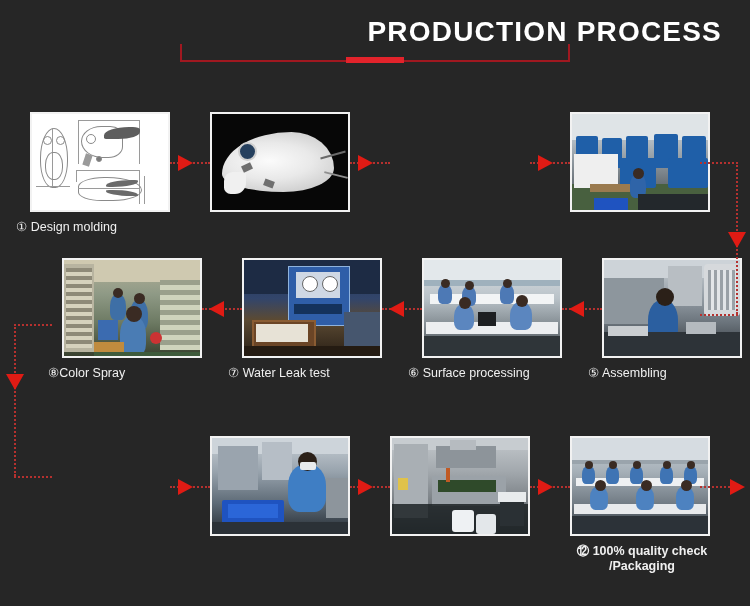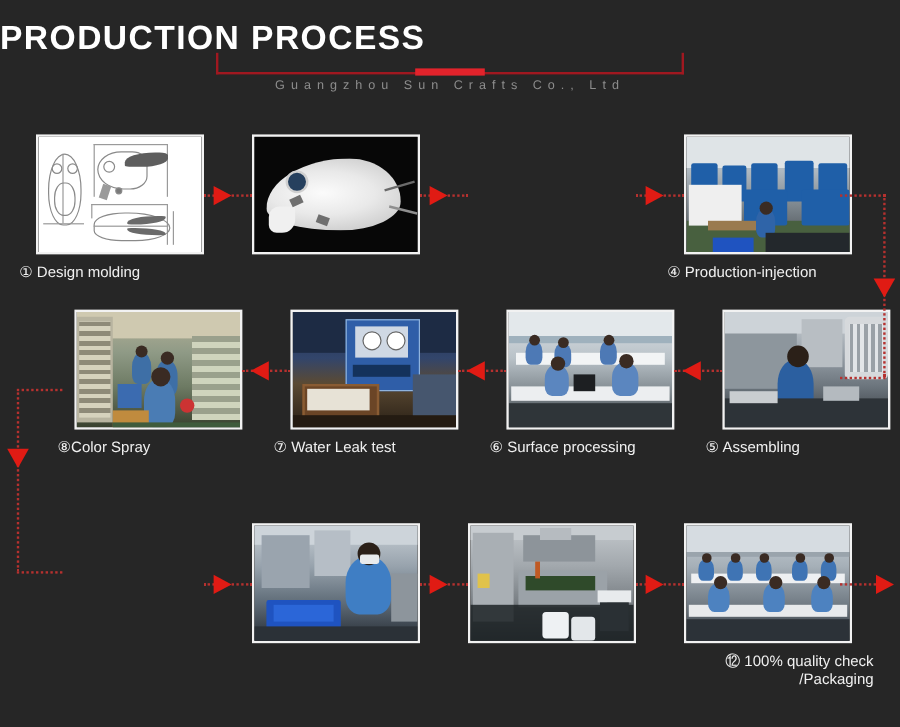--- a/index.html
+++ b/index.html
@@ -8,21 +8,21 @@
     background:#262626;
     font-family:"Liberation Sans",sans-serif;
     overflow:hidden;
     position:relative;
   }
   .page{position:relative;width:750px;height:606px;}
 
   
   .header{position:absolute;left:0;top:0;width:750px;height:98px;}
   .title{
-    position:absolute;left:0;top:16px;width:722px;text-align:left;
+    position:absolute;left:0;top:16px;width:722px;text-align:right;
     color:#ffffff;font-size:28px;font-weight:bold;letter-spacing:1.2px;
     font-family:"Liberation Sans",sans-serif;
   }
   .subtitle{
     position:absolute;left:0;top:65px;width:750px;text-align:center;
     color:#8d8d8d;font-size:10.5px;letter-spacing:5px;
     font-family:"Liberation Sans",sans-serif;
   }
   .brk{position:absolute;background:#a01820;}
   .brk-l-v{left:180px;top:44px;width:2px;height:18px;}
@@ -46,21 +46,21 @@
   .photo{
     position:absolute;left:20px;top:8px;width:140px;height:100px;
     background:#111;border:2px solid #f2f2f2;box-sizing:border-box;
     overflow:hidden;
   }
   .caption{
     position:absolute;left:6px;top:116px;width:172px;
     color:#f0f0f0;font-size:12.5px;line-height:14.5px;
     font-family:"Liberation Sans",sans-serif;
   }
-  .cap-center{text-align:right;}
+  .cap-center{text-align:center;font-weight:bold;}
   .cnum{font-size:12.5px;}
 
   
   .dots-h{
     position:absolute;height:0;
     border-top:2px dotted #b5312f;
   }
   .dots-v{
     position:absolute;width:0;
     border-left:2px dotted #b5312f;
@@ -122,21 +122,20 @@
 
 <div class="page">
 
   <div class="header">
     <div class="brk brk-l-v"></div>
     <div class="brk brk-l-h"></div>
     <div class="brk brk-r-v"></div>
     <div class="brk brk-r-h"></div>
     <div class="brk brk-mid"></div>
     <div class="title">PRODUCTION PROCESS</div>
-    <div class="subtitle">Guangzhou Sun Crafts Co., Ltd</div>
   </div>
 
   <div class="row row1">
 
     <div class="cell c0">
       <div class="photo">
         <div class="scene draw-bg">
 
           <div class="dshape" style="left:8px;top:14px;width:26px;height:58px;border-radius:50% 50% 45% 45%;"></div>
           <div class="dl" style="left:20px;top:14px;width:1px;height:58px;"></div>
@@ -197,24 +196,20 @@
           <div class="mach" style="left:110px;top:22px;width:24px;height:34px;"></div>
           <div style="position:absolute;left:2px;top:40px;width:44px;height:34px;background:#efefef;"></div>
           <div class="mach" style="left:48px;top:44px;width:36px;height:30px;"></div>
           <div class="mach" style="left:96px;top:44px;width:40px;height:30px;"></div>
           <div class="bench" style="left:18px;top:70px;width:40px;height:8px;"></div>
           <div class="worker" style="left:58px;top:60px;width:16px;height:24px;"></div>
           <div class="head" style="left:61px;top:54px;width:11px;height:11px;"></div>
           <div style="position:absolute;left:22px;top:84px;width:34px;height:12px;background:#1f53c0;"></div>
           <div style="position:absolute;left:66px;top:80px;width:70px;height:16px;background:#23282c;"></div>
         </div>
-      </div>
-      <div class="caption">
-        <span class="cnum">④ </span>
-        <span>Production-injection</span>
       </div>
     </div>
 
     <div class="dots-h" style="left:170px;top:58px;width:40px;"></div>
     <div class="arrow arrow-r" style="left:178px;top:51px;"></div>
     <div class="dots-h" style="left:350px;top:58px;width:40px;"></div>
     <div class="arrow arrow-r" style="left:358px;top:51px;"></div>
     <div class="dots-h" style="left:530px;top:58px;width:40px;"></div>
     <div class="arrow arrow-r" style="left:538px;top:51px;"></div>
   </div>

